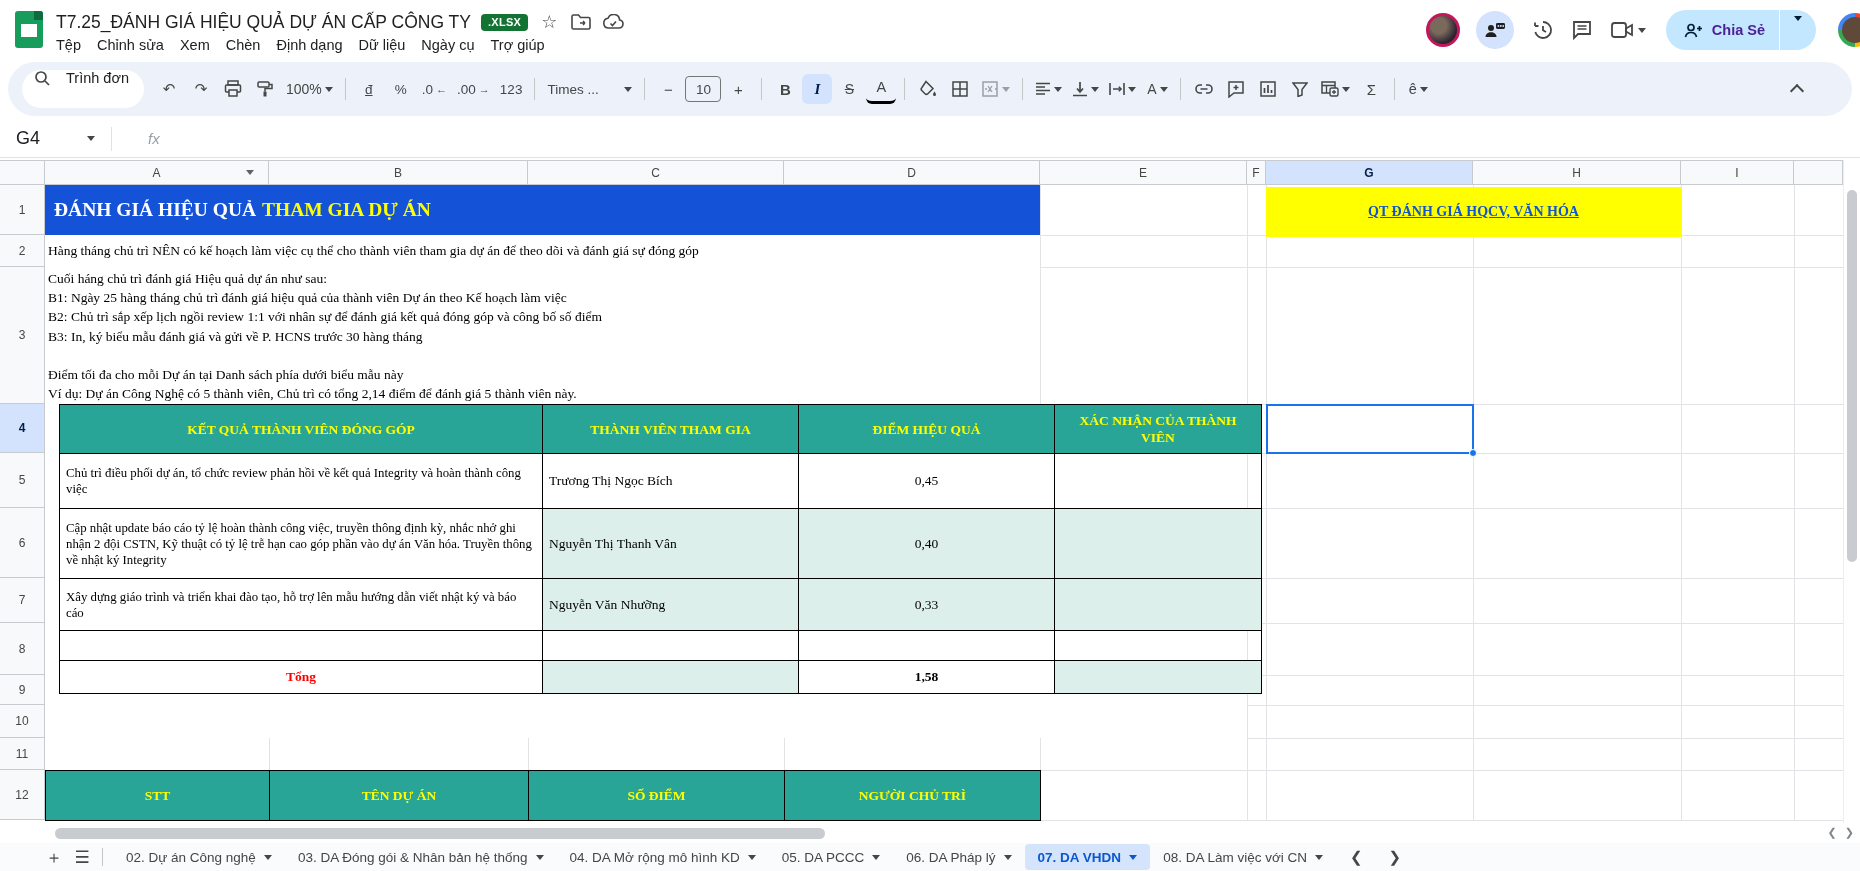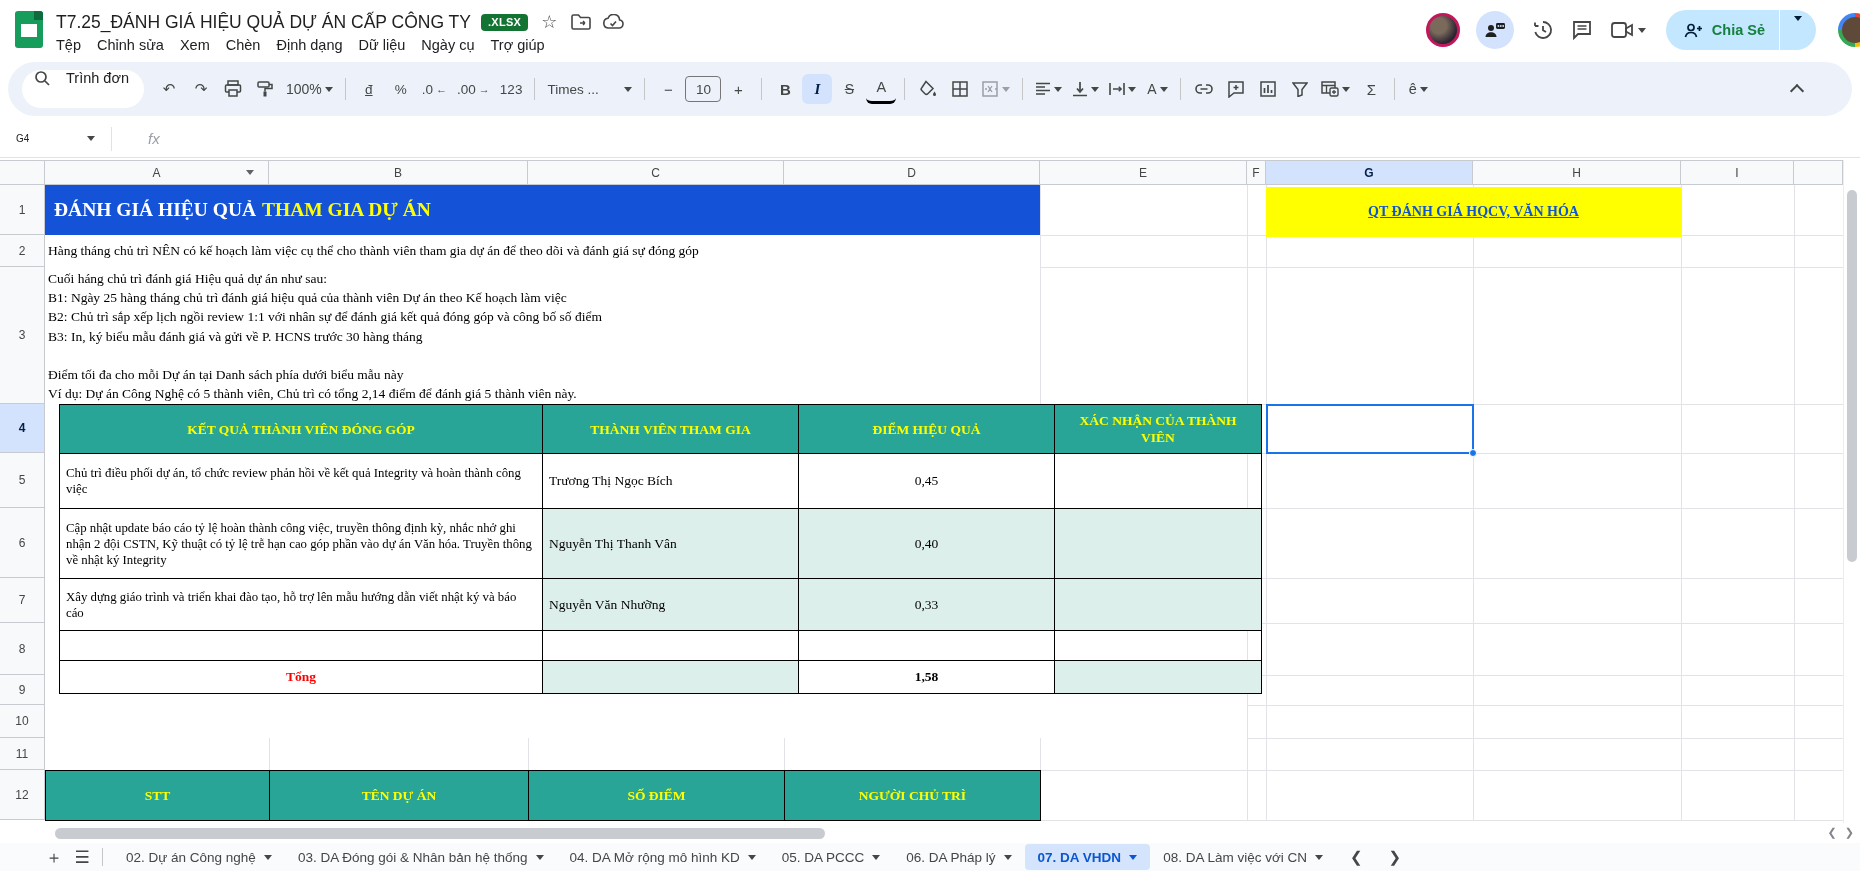--- a/index.html
+++ b/index.html
@@ -27,21 +27,21 @@
   .menus{position:absolute;left:48px;top:35px;display:flex;font-size:14.5px;color:#202124}
   .menus span{padding:2px 8px;border-radius:8px;cursor:default}
   .tb-right{position:absolute;right:0;top:8px;height:44px;display:flex;align-items:center;gap:16px;padding-right:0}
   .avatar-pink{width:34px;height:34px;border-radius:50%;border:3px solid #c2185b;background:
      radial-gradient(circle at 35% 35%, #7a6a5c 0 30%, #2b2330 70%)}
   .circle-person{width:38px;height:38px;border-radius:50%;background:#d3e3fd;display:flex;align-items:center;justify-content:center}
   .ui-ic{width:24px;height:24px;color:#444746}
   .cam-wrap{display:flex;align-items:center;gap:4px}
   .caret{width:0;height:0;border-left:4.5px solid transparent;border-right:4.5px solid transparent;border-top:5.5px solid #444746}
   .share-btn{height:40px;background:var(--share-pill);border-radius:20px;display:flex;align-items:center;margin-left:4px}
-  .share-main{display:flex;align-items:center;gap:9px;padding:0 14px 0 18px;font-size:14.5px;font-weight:600;color:#15803d}
+  .share-main{display:flex;align-items:center;gap:9px;padding:0 14px 0 18px;font-size:14.5px;font-weight:600;color:#4c1d95}
   .share-sep{width:1px;height:40px;background:#fff}
   .share-caret{padding:0 14px}
   .share-caret .caret{border-top-color:#001d35}
   .acct-avatar{width:34px;height:34px;border-radius:50%;margin-left:6px;margin-right:-12px;
      background:conic-gradient(#ea4335 0 25%,#fbbc04 25% 50%,#34a853 50% 75%,#4285f4 75% 100%);
      display:flex;align-items:center;justify-content:center}
   .acct-avatar:after{content:"";width:26px;height:26px;border-radius:50%;background:#5f4a3a}
   
   .toolbar{position:absolute;left:8px;top:62px;width:1844px;height:54px;background:#edf2fa;border-radius:27px;
      display:flex;align-items:center;padding:0 14px;gap:2px;font-size:14px;color:#444746}
@@ -58,21 +58,21 @@
   .bold-b{font-weight:bold;font-size:15px}
   .ital{font-style:italic;font-family:"Liberation Serif",serif;font-weight:bold;font-size:15px}
   .strike{text-decoration:line-through;font-size:14px}
   .a-color{font-size:14.5px;border-bottom:3px solid #000;line-height:15px}
   .dim{color:#9aa0a6}
   .toolbar .spacer{flex:1}
   .chev-up{width:10px;height:10px;border-left:2px solid #444746;border-top:2px solid #444746;transform:rotate(45deg);margin-top:4px}
   
   .fbar{position:absolute;left:0;top:120px;width:1860px;height:38px;background:#fff;border-bottom:1px solid #e1e3e1;
      display:flex;align-items:center}
-  .namebox{width:105px;display:flex;align-items:center;justify-content:space-between;padding:0 10px 0 16px;font-size:10px;color:#202124}
+  .namebox{width:105px;display:flex;align-items:center;justify-content:space-between;padding:0 10px 0 16px;font-size:18px;color:#202124}
   .fbar-sep{width:1px;height:24px;background:#e1e3e1;margin:0 6px}
   .fx{font-family:Liberation Sans, sans-serif;font-style:italic;color:#9aa0a6;font-size:15px;margin-left:30px}
   
   .grid{position:absolute;left:0;top:160px;width:1860px;height:683px;background:#fff}
   .colhdr,.rowhdr,.corner{position:absolute;background:#f8f9fa;border-right:1px solid #c7cace;border-bottom:1px solid #c7cace;
      display:flex;align-items:center;justify-content:center;font-size:12px;color:#444746}
   .colhdr{border-top:1px solid #c7cace}
   .corner{border-top:1px solid #c7cace;border-left:none}
   .rowhdr{border-left:none}
   .sel-hdr{background:var(--selection-chip);color:#041e49;font-weight:bold}

